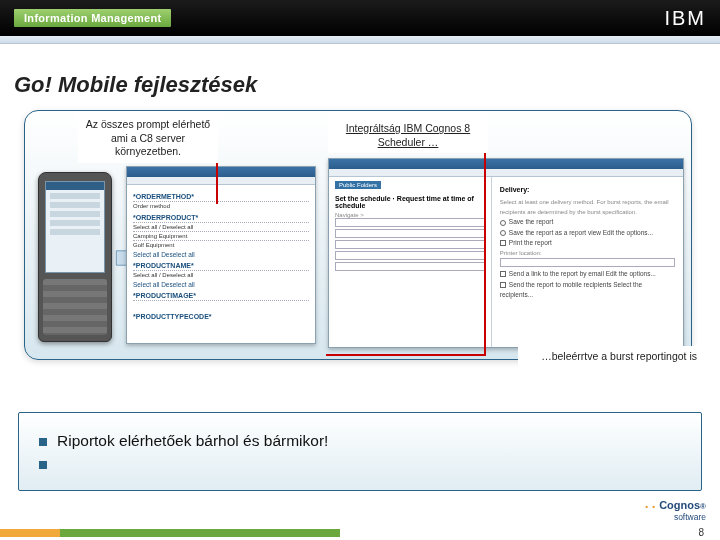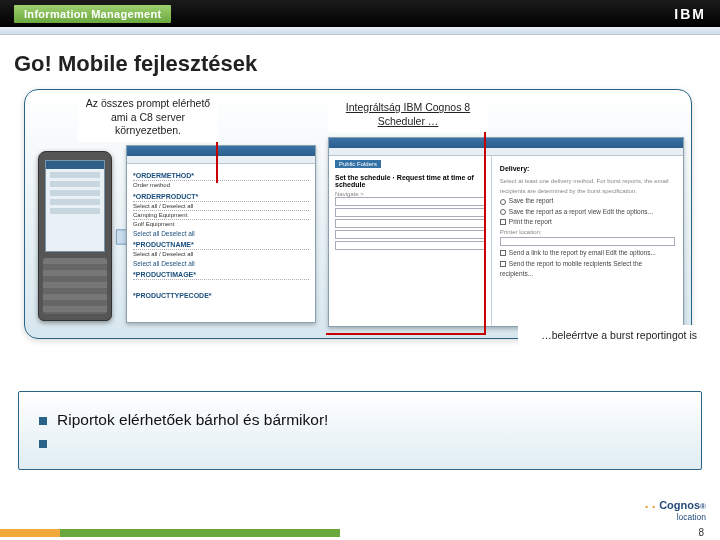--- a/index.html
+++ b/index.html
@@ -4,44 +4,44 @@
 <style>
   * { box-sizing: border-box; margin: 0; padding: 0; }
   body {
     width: 720px; height: 540px;
     font-family: Arial, Helvetica, sans-serif;
     background: #fff;
     position: relative;
     overflow: hidden;
   }
   .topbar {
-    height: 27px;
+    height: 36px;
     background: linear-gradient(to bottom, #1b1b1b 0%, #000 100%);
     display: flex; align-items: center; justify-content: space-between;
     padding: 0 14px;
   }
   .im-badge {
     background: linear-gradient(to bottom, #9ed06e, #6aa83e);
     color: #fff; font-weight: bold; font-size: 11px;
     padding: 3px 10px; border-radius: 1px;
     letter-spacing: .3px;
   }
   .ibm-logo {
-    color: #fff; font-weight: 700; font-size: 14px;
+    color: #fff; font-weight: 400; font-size: 20px;
     letter-spacing: 2px; font-family: "Arial Black", Arial, sans-serif;
   }
   .subbar {
     height: 8px;
     background: linear-gradient(to bottom, #e5eef5, #cfdce9);
     border-bottom: 1px solid #b8c6d3;
   }
   .slide-title {
-    font-weight: bold;
+    font-style: italic; font-weight: bold;
     font-size: 22px; color: #222;
-    padding: 16px 14px 8px 14px;
+    padding: 28px 14px 8px 14px;
   }
   .main-area {
     position: relative;
     height: 280px;
     margin: 4px 18px 0 18px;
   }
   .big-panel {
     position: absolute; left: 6px; top: 0; right: 10px; height: 250px;
     border: 1px solid #2a6388; border-radius: 14px;
     background: linear-gradient(to bottom, #ffffff 0%, #d7e7ef 100%);
@@ -248,16 +248,16 @@
   </div>
   <div class="bullet-row">
     <div class="bullet-sq"></div>
   </div>
 </div>
 
 <div class="footer">
   <div class="foot-stripe"></div>
   <div class="cognos">
     <span class="dots">•&nbsp;•</span> <span>Cognos</span><span style="font-size:8px">®</span><br>
-    <span class="sw">location</span>
+    <span class="sw">software</span>
   </div>
   <div class="pagenum">8</div>
 </div>
 
 </body></html>

